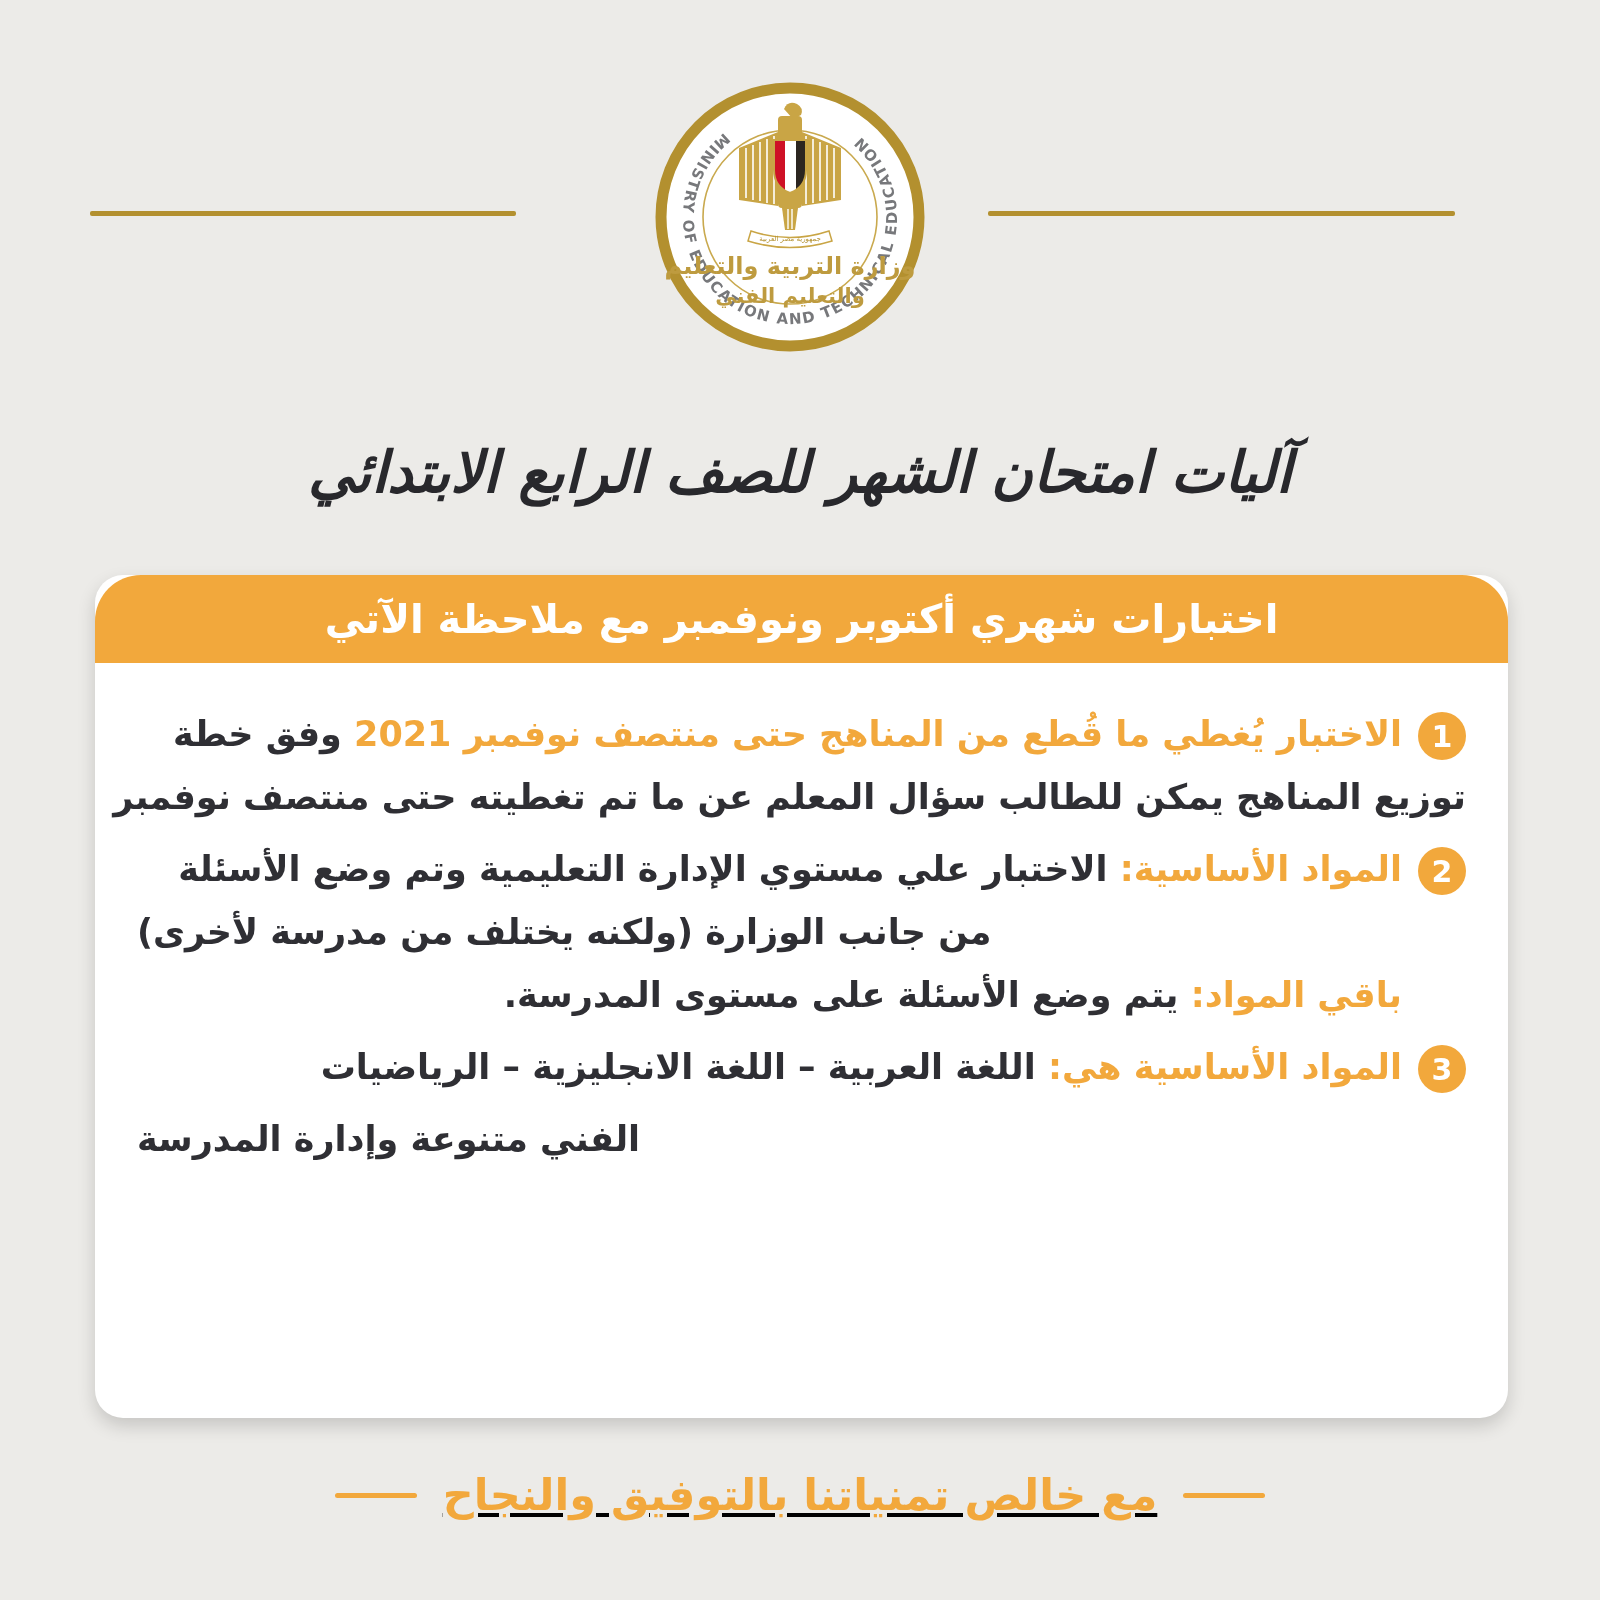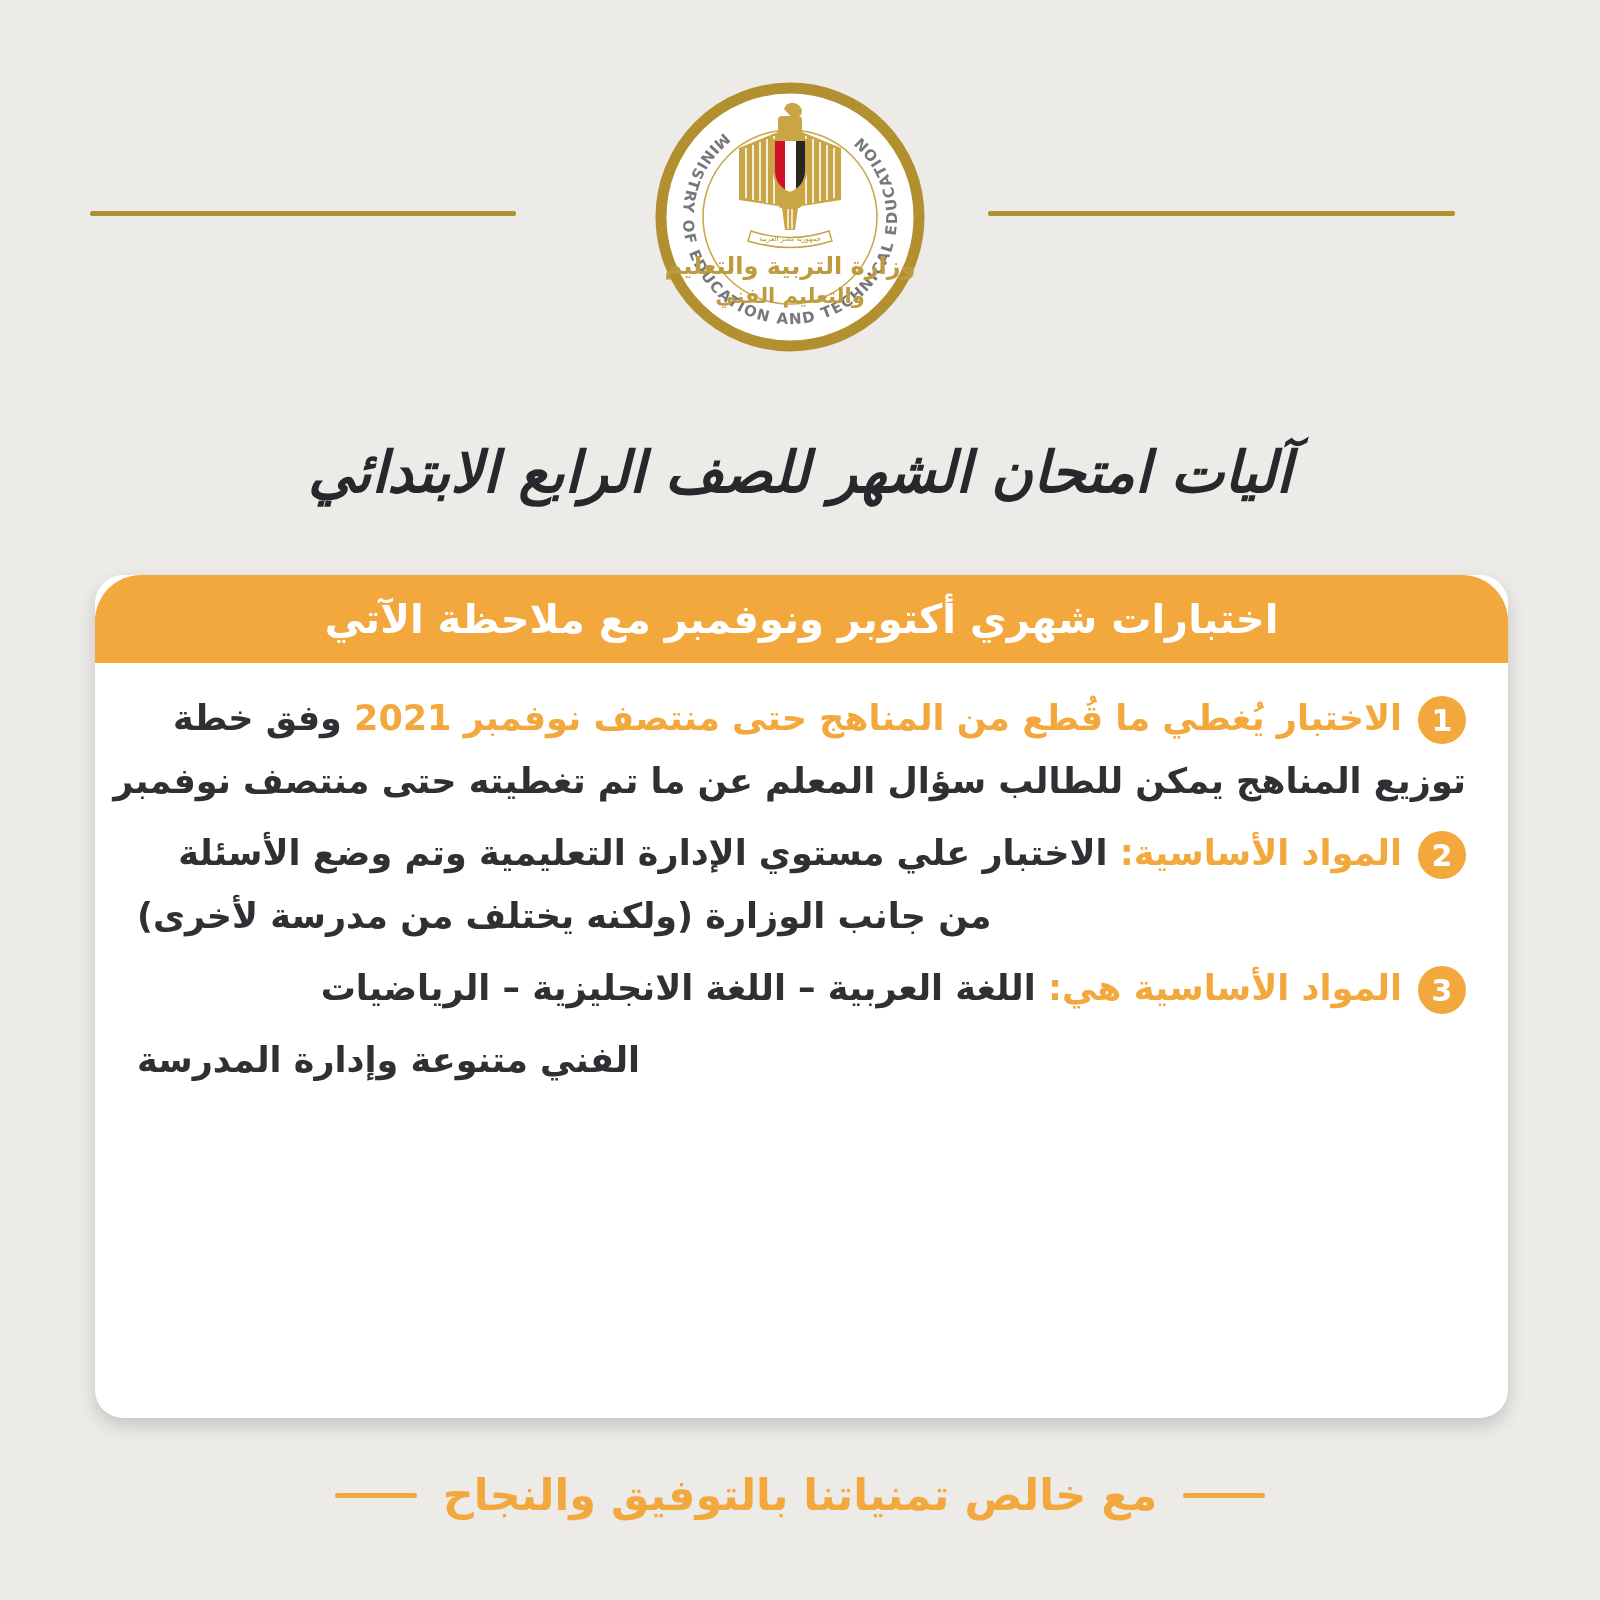--- a/index.html
+++ b/index.html
@@ -24,38 +24,38 @@
   .card{
     position:absolute; left:95px; top:575px; width:1413px; height:843px;
     background:#FFFFFF; border-radius:28px;
     box-shadow:0 8px 18px rgba(0,0,0,0.16);
   }
   .card-header{
     height:88px; background:#F2A83C; border-radius:46px 46px 0 0;
     display:flex; align-items:center; justify-content:center;
     color:#FFFFFF; font-size:40px; font-weight:bold; direction:rtl;
   }
-  .card-body{padding:24px 42px 0 42px;}
+  .card-body{padding:40px 42px 0 42px;}
   .item{margin-bottom:9px;}
   .row{
     direction:rtl; font-size:35px; font-weight:bold; color:#2F2F34;
     line-height:63px; white-space:nowrap;
   }
   .row.first{text-align:right;}
   .row.cont{text-align:left;}
   .row.sub{text-align:right; padding-inline-start:64px;}
   .lead{color:#F2A83C;}
   .num{
     display:inline-flex; width:48px; height:48px; border-radius:50%;
     background:#F2A83C; color:#FFFFFF; align-items:center; justify-content:center;
     font-size:30px; font-weight:bold; vertical-align:middle; margin-inline-end:16px;
   }
   
   .footer{position:absolute; top:1462px; left:0; width:100%;
-    display:flex; align-items:center; justify-content:center;}
+    display:flex; align-items:center; justify-content:center;text-decoration:underline;}
   .footer-text{color:#F2A83C; font-size:43px; font-weight:bold; direction:rtl; line-height:66px;}
   .dash{width:82px; height:5px; background:#F2A83C; border-radius:3px; margin:0 26px;}
 </style>
 </head>
 <body>
 
 <div class="canvas">
 
   <div class="rule left"></div>
   <div class="rule right"></div>
@@ -121,20 +121,23 @@
           <span class="num">1</span><span class="lead">الاختبار يُغطي ما قُطع من المناهج حتى منتصف نوفمبر 2021</span><span> وفق خطة</span>
         </div>
         <div class="row cont">توزيع المناهج يمكن للطالب سؤال المعلم عن ما تم تغطيته حتى منتصف نوفمبر</div>
       </div>
 
       <div class="item">
         <div class="row first">
           <span class="num">2</span><span class="lead">المواد الأساسية:</span><span> الاختبار علي مستوي الإدارة التعليمية وتم وضع الأسئلة</span>
         </div>
         <div class="row cont">من جانب الوزارة (ولكنه يختلف من مدرسة لأخرى)</div>
+        <div class="row sub">
+          <span class="lead">باقي المواد:</span><span> يتم وضع الأسئلة على مستوى المدرسة.</span>
+        </div>
       </div>
 
       <div class="item">
         <div class="row first">
           <span class="num">3</span><span class="lead">المواد الأساسية هي:</span><span> اللغة العربية – اللغة الانجليزية – الرياضيات</span>
         </div>
       </div>
 
       <div class="item">
         <div class="row cont">الفني متنوعة وإدارة المدرسة</div>

